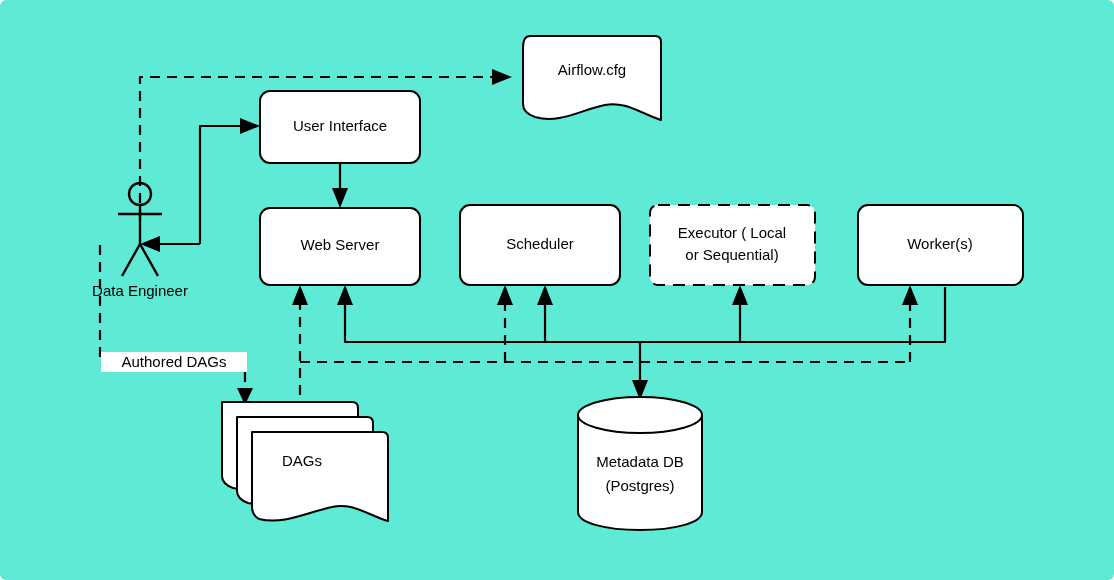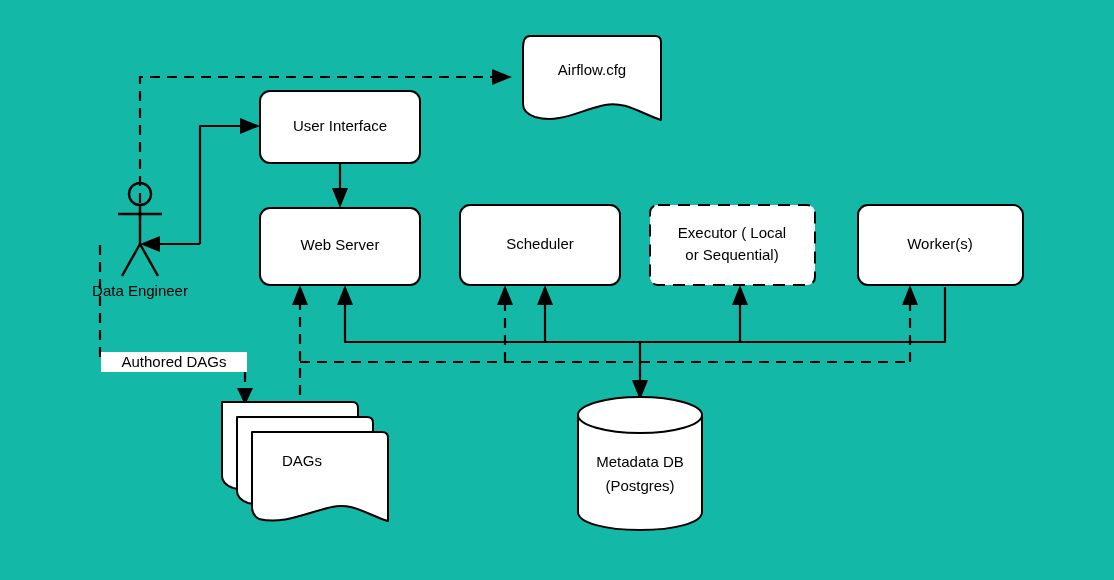--- a/index.html
+++ b/index.html
@@ -10,21 +10,22 @@
   body {
     width: 1114px;
     height: 580px;
     font-family: "Liberation Sans", sans-serif;
     overflow: hidden;
   }
   #diagram-root {
     position: relative;
     width: 1114px;
     height: 580px;
-    background: #14b8a6;
+    background: #5eead4;
+    border-radius: 6px;
   }
   svg.canvas {
     position: absolute;
     top: 0;
     left: 0;
     width: 1114px;
     height: 580px;
   }
   .shape-stroke {
     fill: #ffffff;

